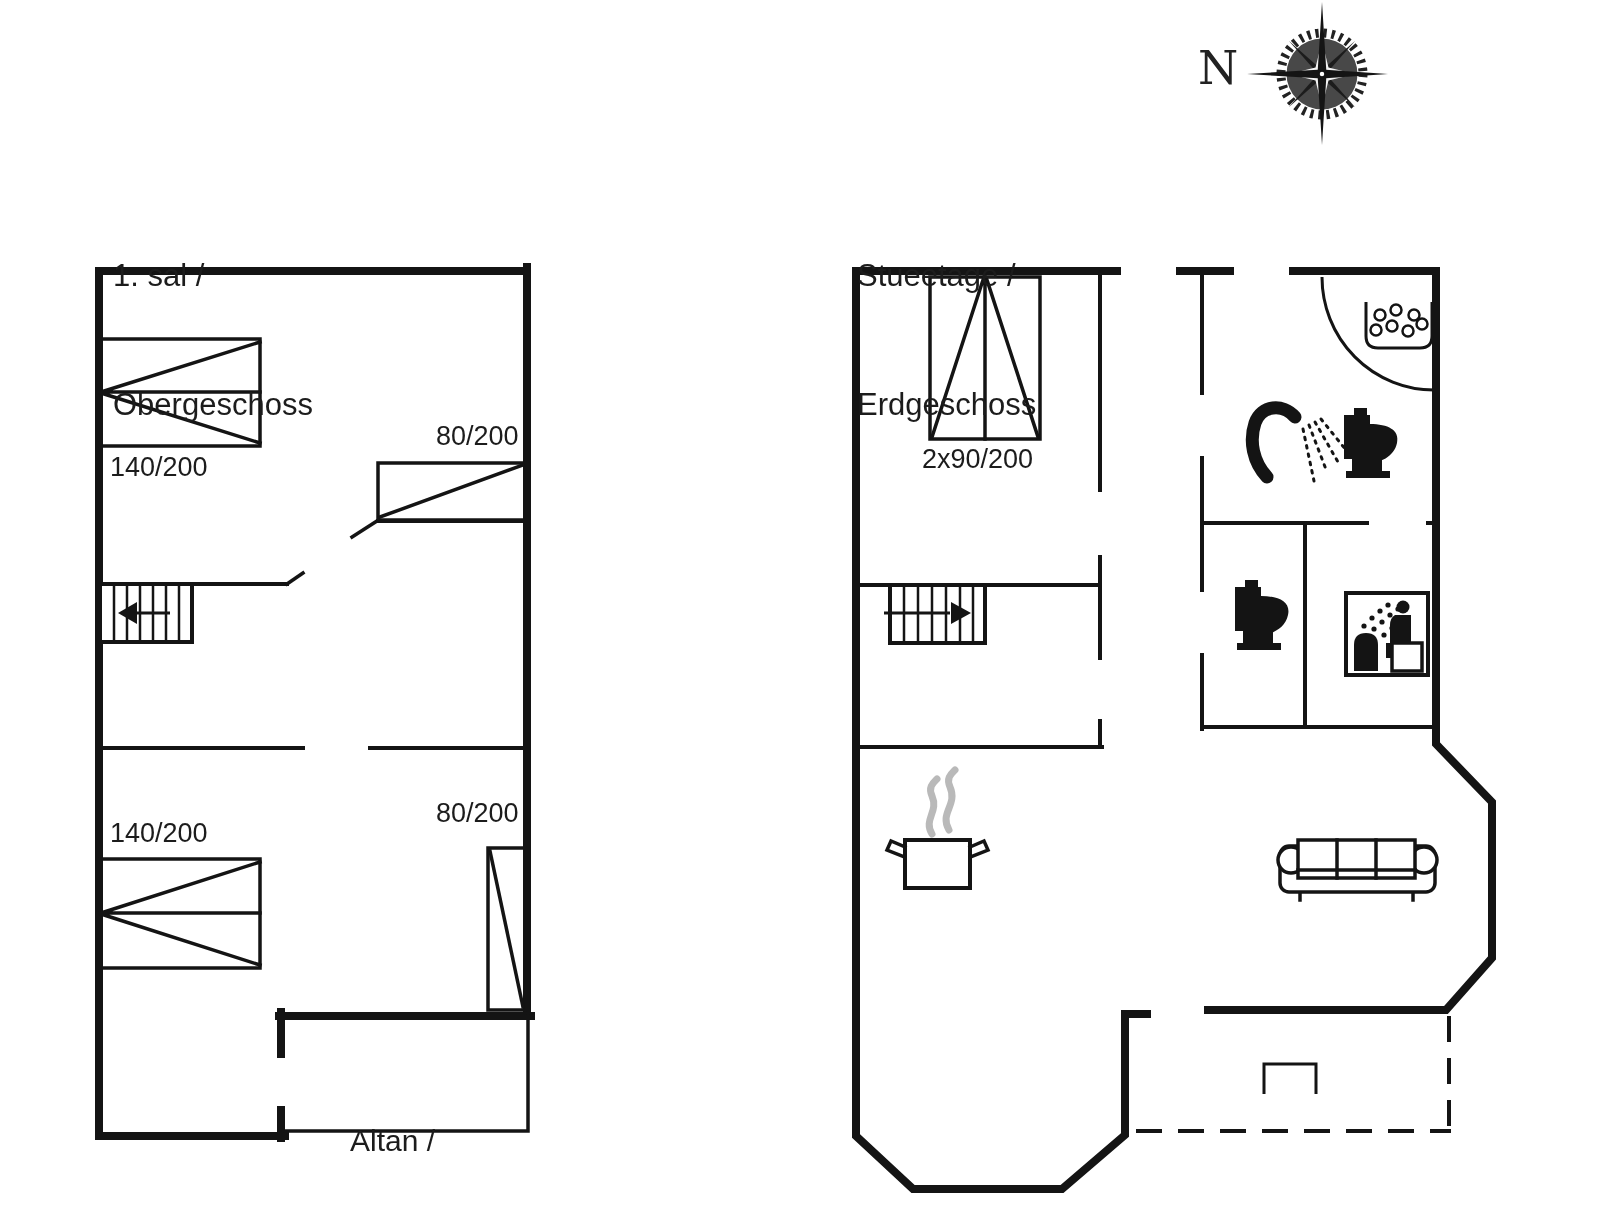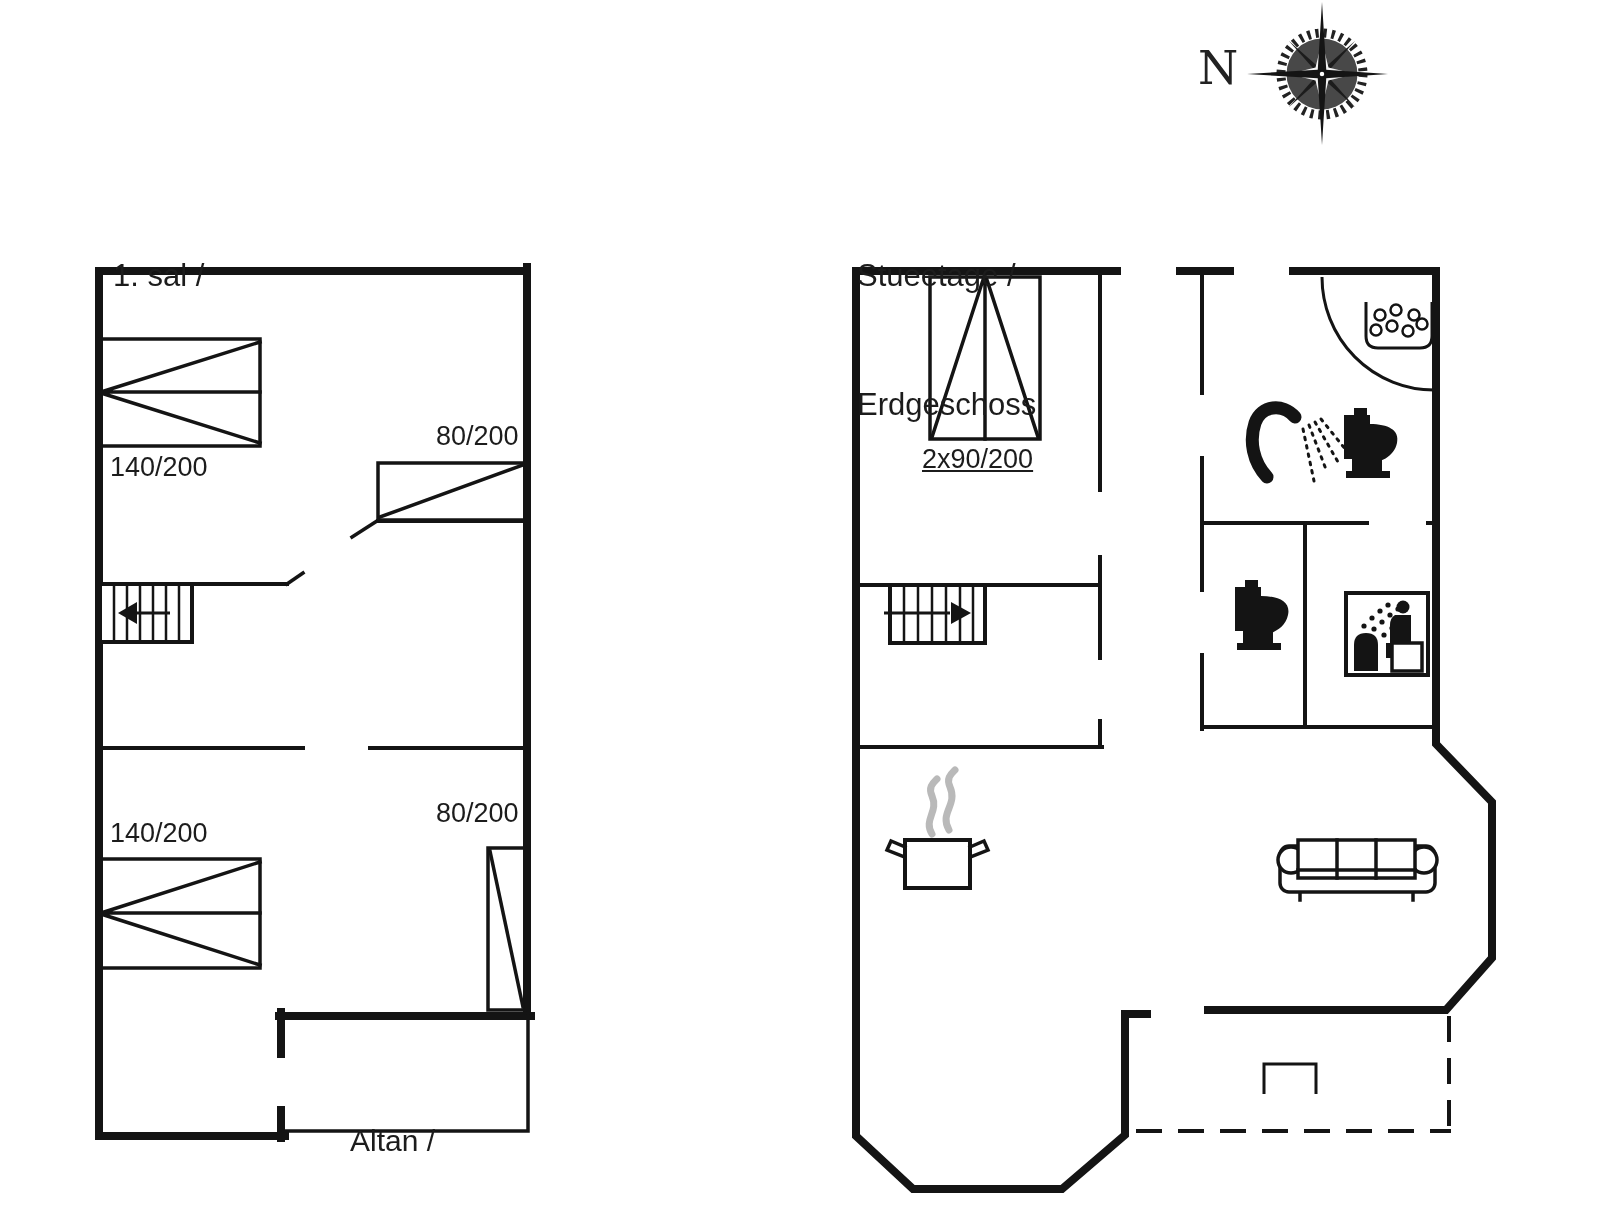--- a/index.html
+++ b/index.html
@@ -190,31 +190,32 @@
       <polygon class="blk" points="0,-72 4.5,0 0,71 -4.5,0"></polygon>
       <polygon class="blk" points="-75,0 0,-4.5 66,0 0,4.5"></polygon>
       <circle r="3" fill="#ffffff" stroke="#141414" stroke-width="1.5"></circle>
     </g>
   </svg>
 
   <div class="lbl north" style="left:1198px;top:42px;">N</div>
 
   <div class="lbl title" style="left:97px;top:168px;margin-left:16px;">
     <div>1. sal /</div>
+    <div>Obergeschoss</div>
   </div>
 
   <div class="lbl title" style="left:837px;top:168px;margin-left:20px;">
     <div>Stueetage /</div>
     <div>Erdgeschoss</div>
   </div>
 
   <div class="lbl dim" style="left:110px;top:452px;">140/200</div>
   <div class="lbl dim" style="left:436px;top:421px;">80/200</div>
   <div class="lbl dim" style="left:110px;top:818px;">140/200</div>
   <div class="lbl dim" style="left:436px;top:798px;">80/200</div>
-  <div class="lbl dim" style="left:922px;top:444px;text-decoration:underline;">2x90/200</div>
+  <div class="lbl dim" style="left:922px;top:444px;">2x90/200</div>
 
   <div class="lbl room" style="left:350px;top:1033px;">
     <div>Altan /</div>
     
   </div>
 
 </div>
 
 </body></html>

